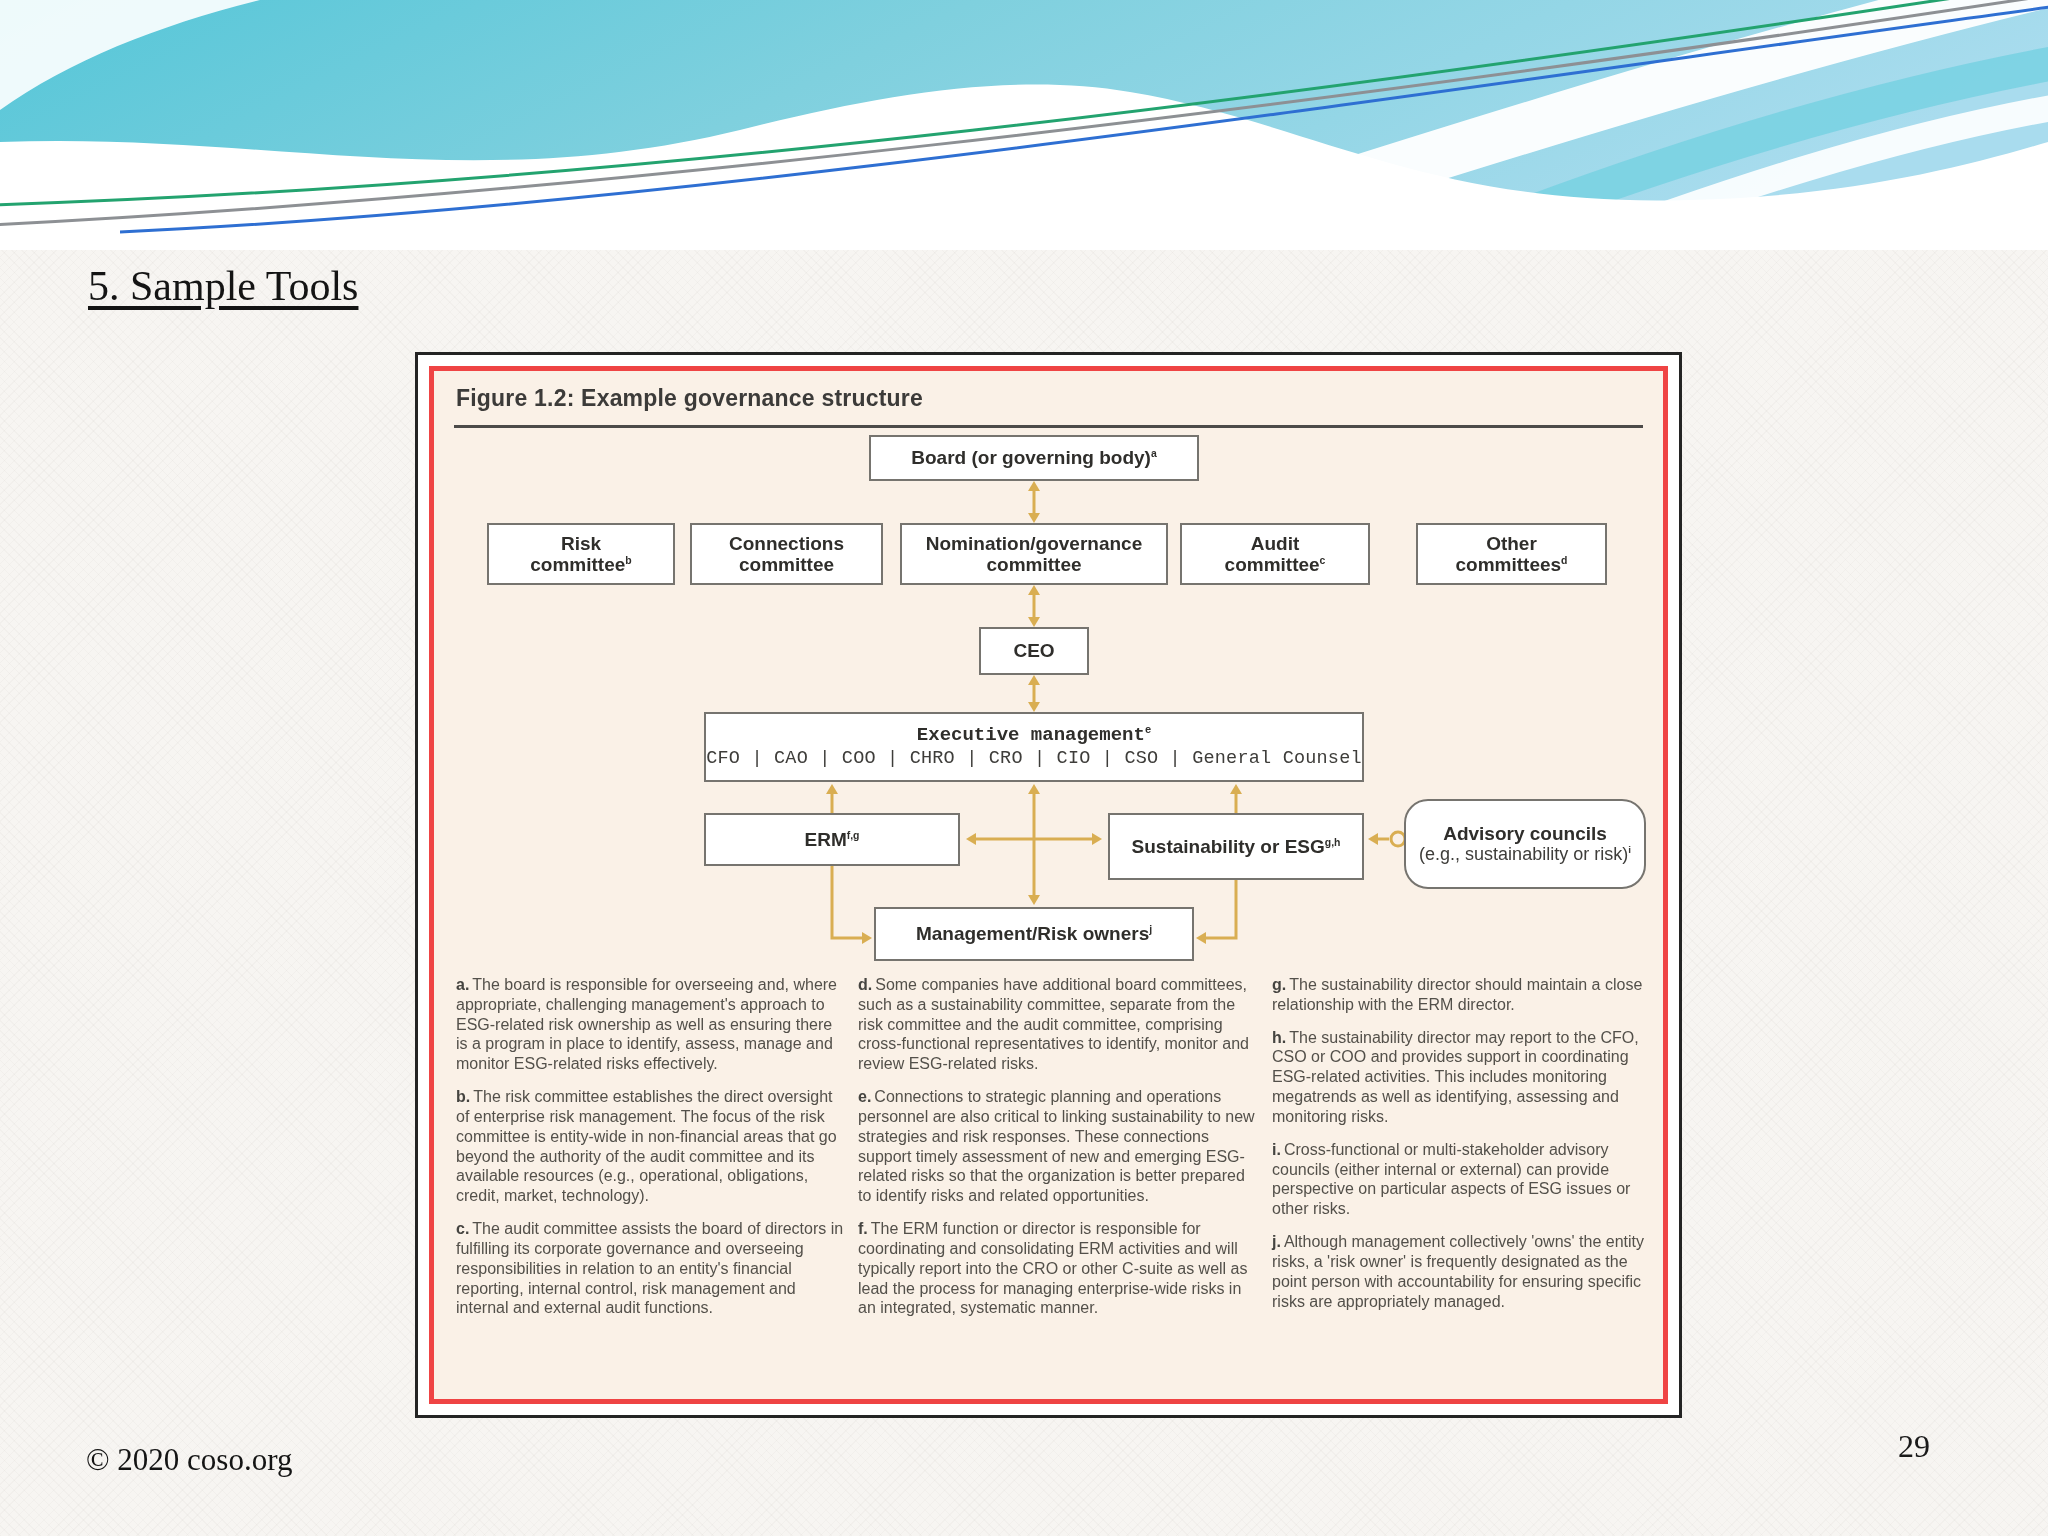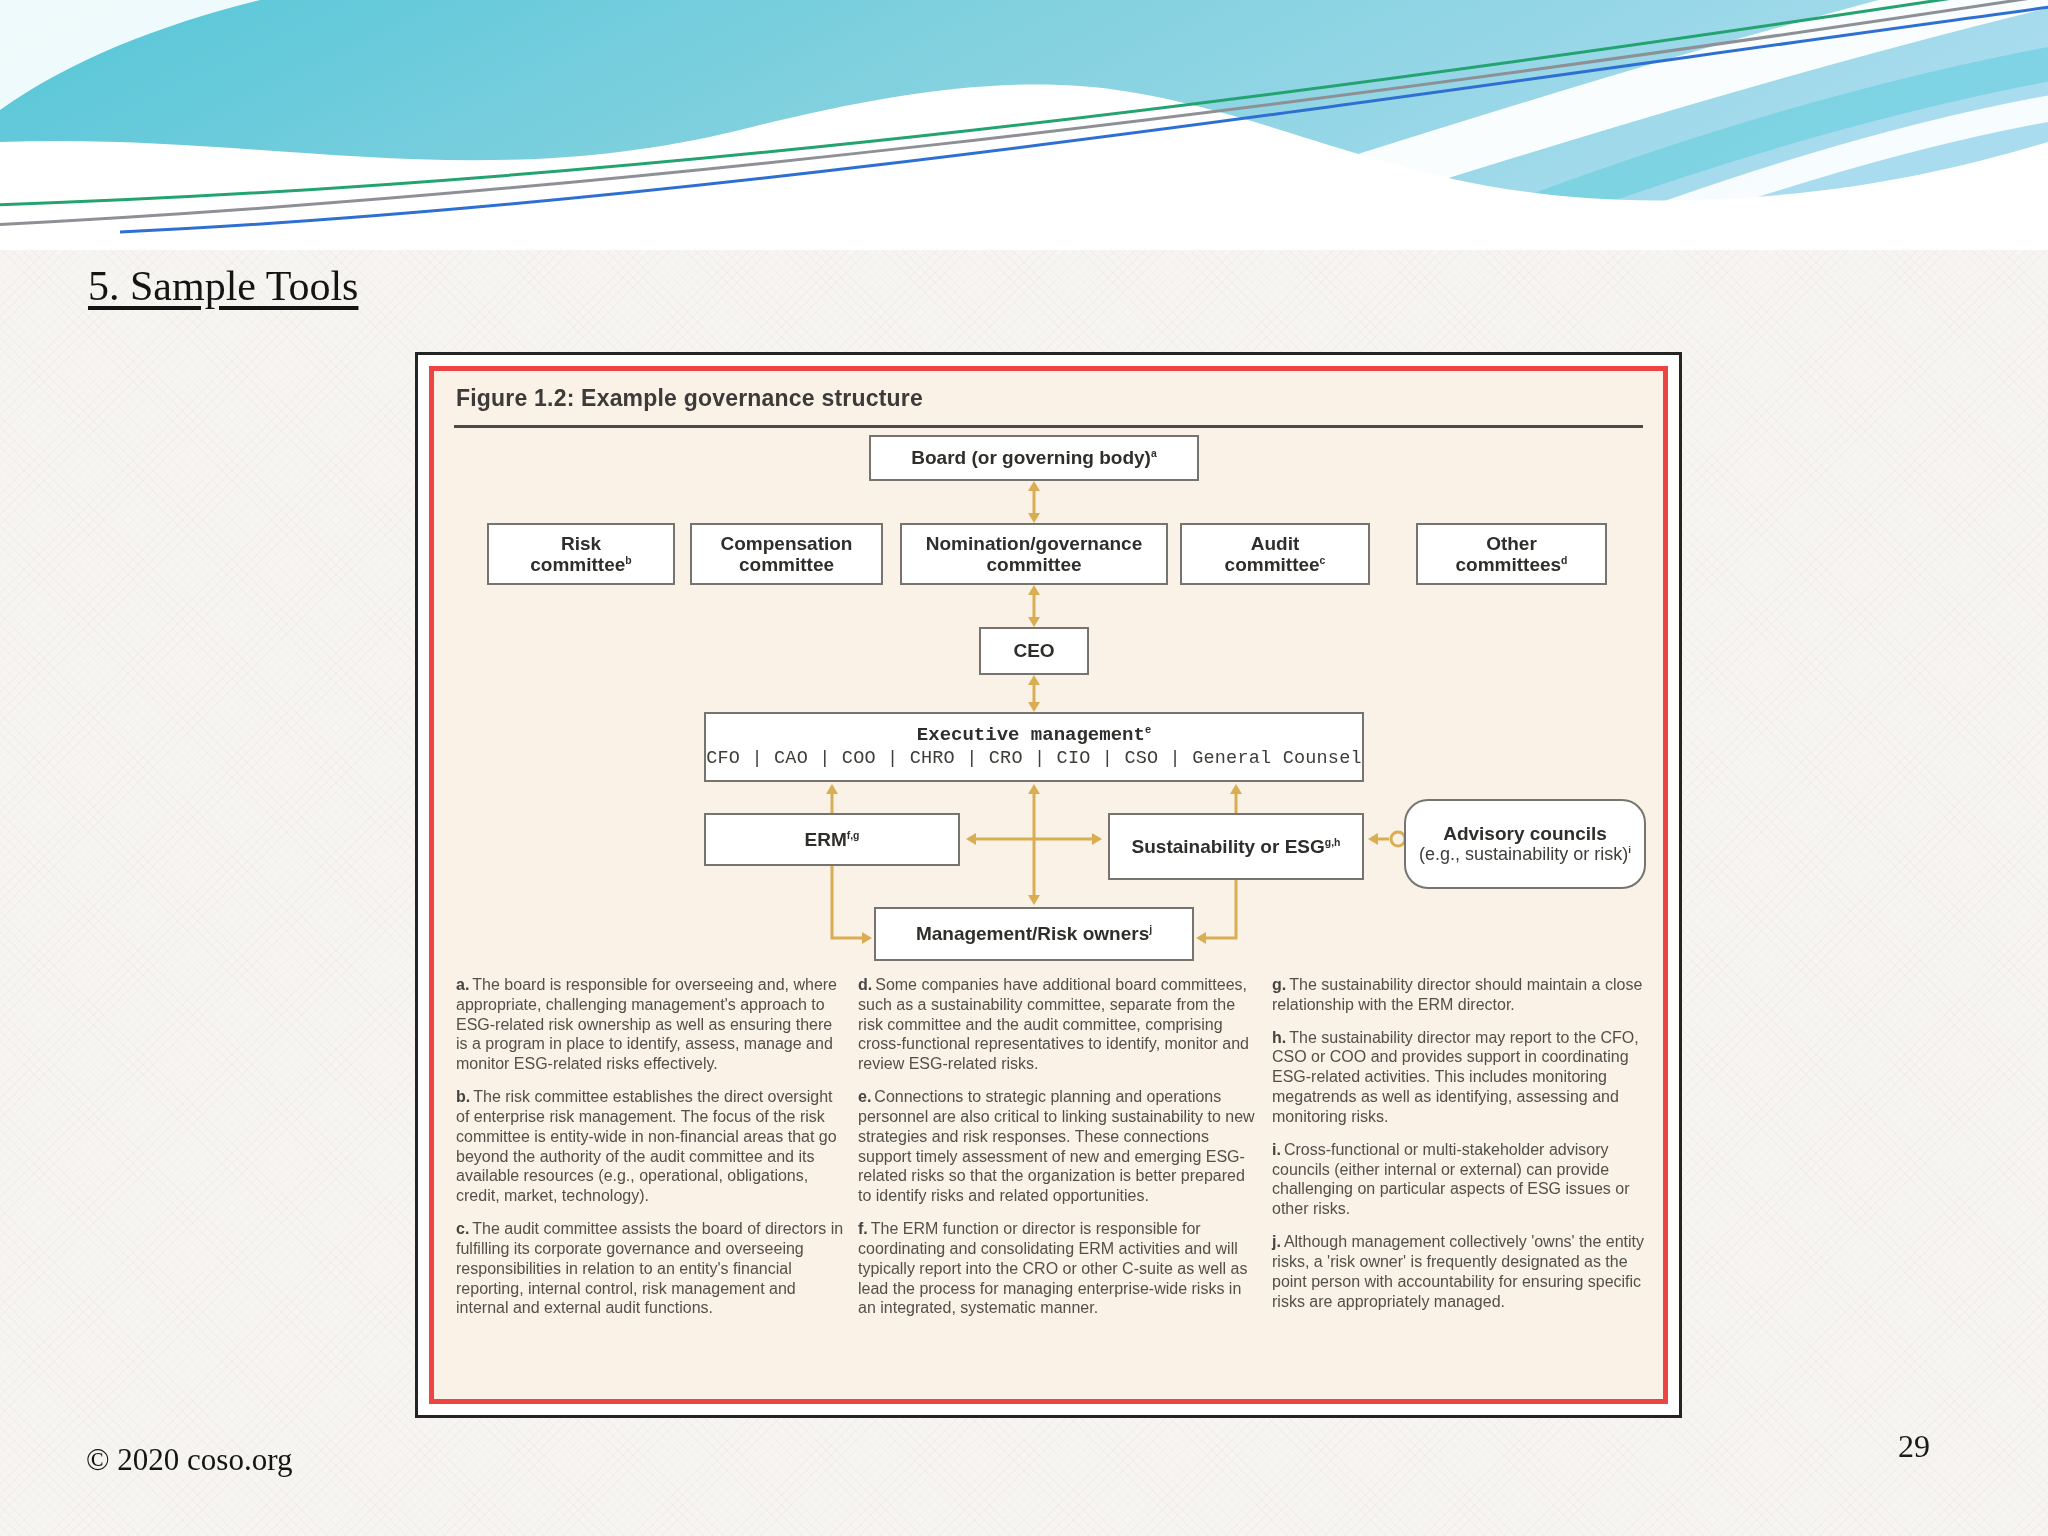--- a/index.html
+++ b/index.html
@@ -166,21 +166,21 @@
       </svg>
 
       <div class="node node-board">
         <div><span>Board (or governing body)</span><sup>a</sup></div>
       </div>
 
       <div class="node committee c-risk">
         <div><span>Risk committee</span><sup>b</sup></div>
       </div>
       <div class="node committee c-comp">
-        <div><span>Compensation committee</span><sup></sup></div>
+        <div><span>Connections committee</span><sup></sup></div>
       </div>
       <div class="node committee c-nom">
         <div><span>Nomination/governance committee</span><sup></sup></div>
       </div>
       <div class="node committee c-audit">
         <div><span>Audit committee</span><sup>c</sup></div>
       </div>
       <div class="node committee c-other">
         <div><span>Other committees</span><sup>d</sup></div>
       </div>
@@ -217,21 +217,21 @@
         <p class="fn"><b>c.</b><span>The audit committee assists the board of directors in fulfilling its corporate governance and overseeing responsibilities in relation to an entity's financial reporting, internal control, risk management and internal and external audit functions.</span></p>
       </div>
       <div class="fn-col fn-col2">
         <p class="fn"><b>d.</b><span>Some companies have additional board committees, such as a sustainability committee, separate from the risk committee and the audit committee, comprising cross-functional representatives to identify, monitor and review ESG-related risks.</span></p>
         <p class="fn"><b>e.</b><span>Connections to strategic planning and operations personnel are also critical to linking sustainability to new strategies and risk responses. These connections support timely assessment of new and emerging ESG-related risks so that the organization is better prepared to identify risks and related opportunities.</span></p>
         <p class="fn"><b>f.</b><span>The ERM function or director is responsible for coordinating and consolidating ERM activities and will typically report into the CRO or other C-suite as well as lead the process for managing enterprise-wide risks in an integrated, systematic manner.</span></p>
       </div>
       <div class="fn-col fn-col3">
         <p class="fn"><b>g.</b><span>The sustainability director should maintain a close relationship with the ERM director.</span></p>
         <p class="fn"><b>h.</b><span>The sustainability director may report to the CFO, CSO or COO and provides support in coordinating ESG-related activities. This includes monitoring megatrends as well as identifying, assessing and monitoring risks.</span></p>
-        <p class="fn"><b>i.</b><span>Cross-functional or multi-stakeholder advisory councils (either internal or external) can provide challenging on particular aspects of ESG issues or other risks.</span></p>
+        <p class="fn"><b>i.</b><span>Cross-functional or multi-stakeholder advisory councils (either internal or external) can provide perspective on particular aspects of ESG issues or other risks.</span></p>
         <p class="fn"><b>j.</b><span>Although management collectively 'owns' the entity risks, a 'risk owner' is frequently designated as the point person with accountability for ensuring specific risks are appropriately managed.</span></p>
       </div>
 
     </div>
   </div>
 
   <div class="copyright">© 2020 coso.org</div>
   <div class="page-number">29</div>
 
 </div>

